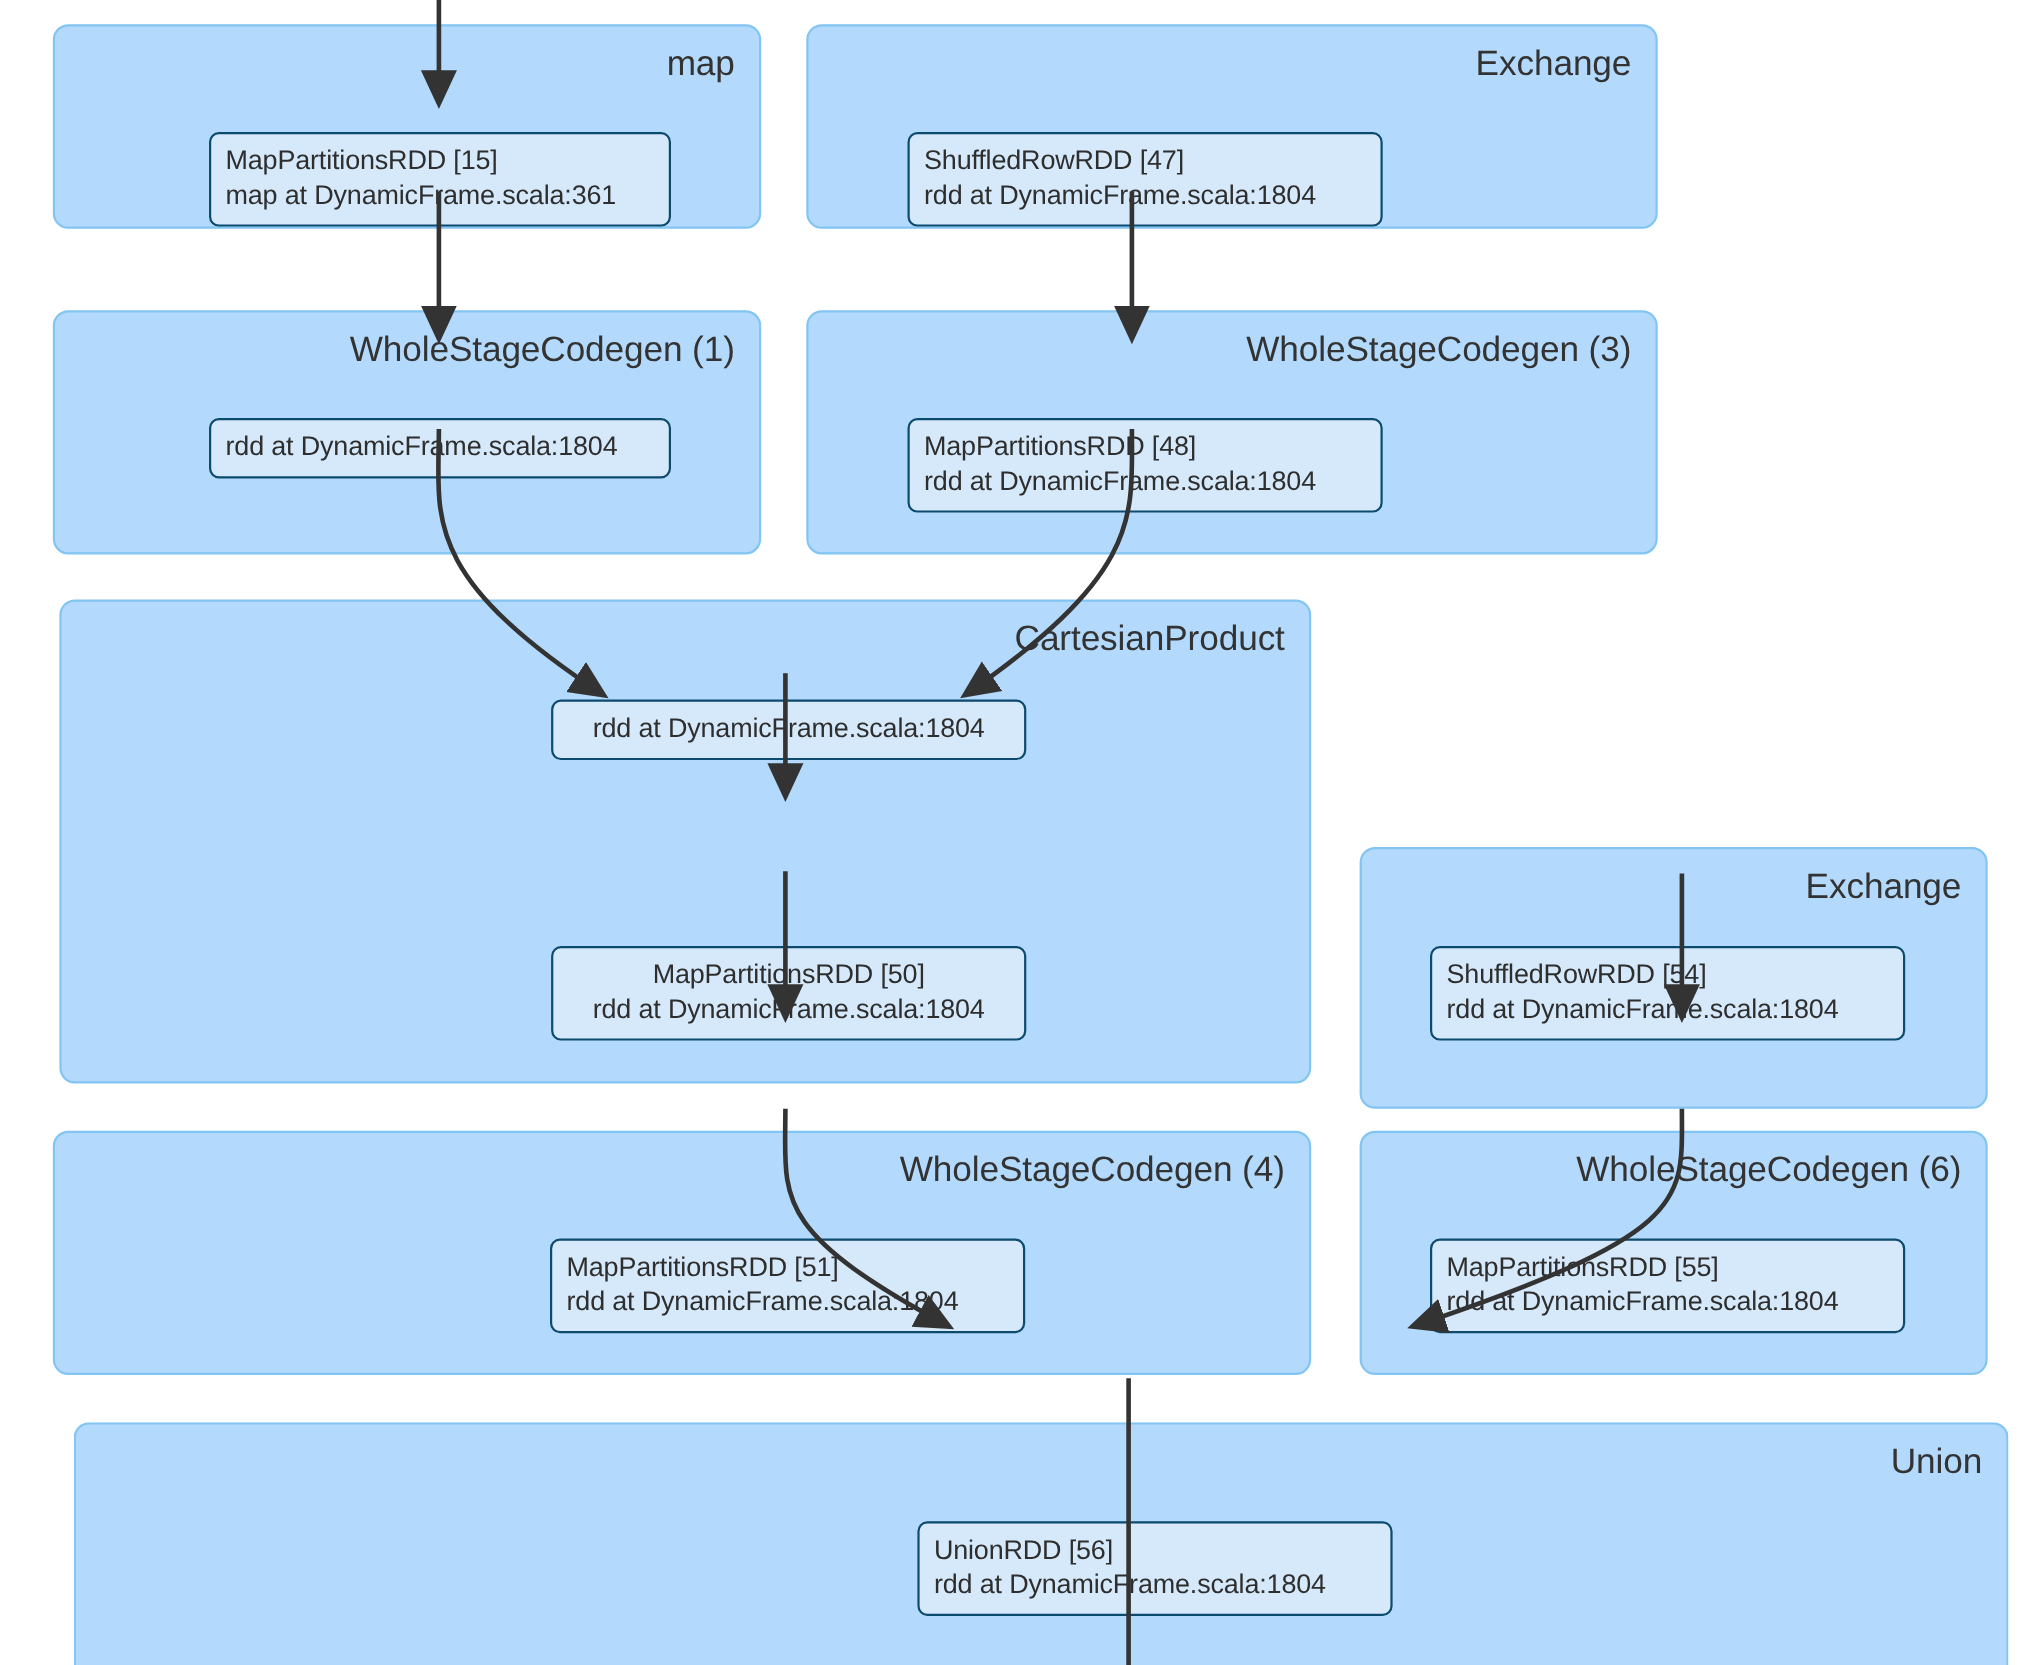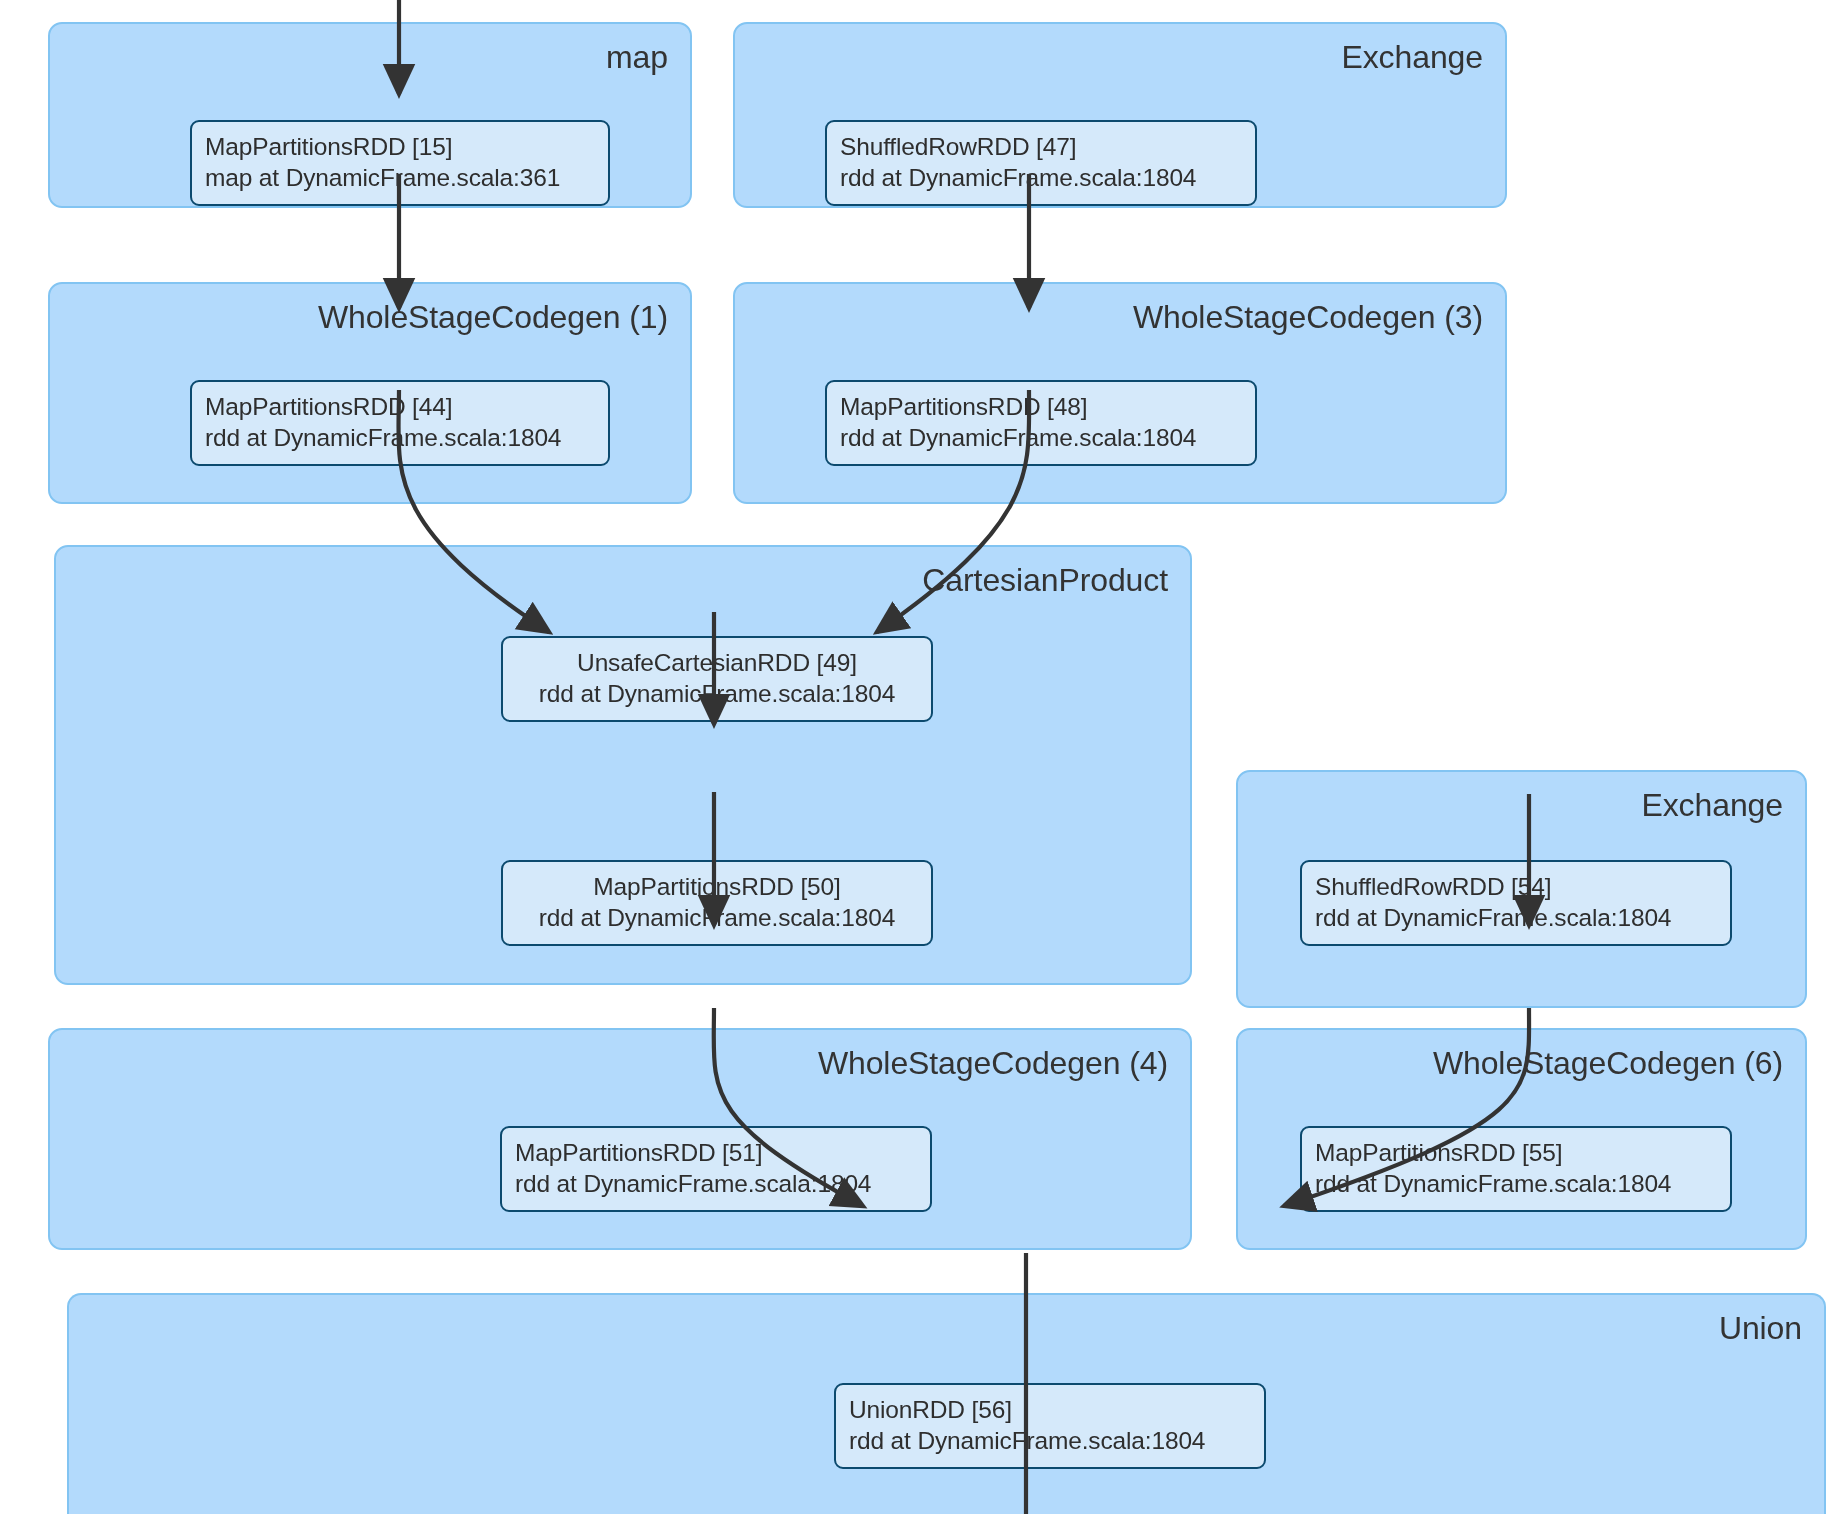--- a/index.html
+++ b/index.html
@@ -105,37 +105,35 @@
     <div class="stage-label">Exchange</div>
     <div class="rdd-node" style="left:90px; top:96px; width:432px;">
       <div class="rdd-line">ShuffledRowRDD [47]</div>
       <div class="rdd-line">rdd at DynamicFrame.scala:1804</div>
     </div>
   </div>
 
   <div class="stage-panel" style="left:48px; top:282px; width:644px; height:222px;">
     <div class="stage-label">WholeStageCodegen (1)</div>
     <div class="rdd-node" style="left:140px; top:96px; width:420px;">
-      <div class="rdd-line">MapPartitionsRDD [44]</div>
       <div class="rdd-line">rdd at DynamicFrame.scala:1804</div>
     </div>
   </div>
 
   <div class="stage-panel" style="left:733px; top:282px; width:774px; height:222px;">
     <div class="stage-label">WholeStageCodegen (3)</div>
     <div class="rdd-node" style="left:90px; top:96px; width:432px;">
       <div class="rdd-line">MapPartitionsRDD [48]</div>
       <div class="rdd-line">rdd at DynamicFrame.scala:1804</div>
     </div>
   </div>
 
   <div class="stage-panel" style="left:54px; top:545px; width:1138px; height:440px;text-align:center;">
     <div class="stage-label">CartesianProduct</div>
     <div class="rdd-node" style="left:445px; top:89px; width:432px;">
-      <div class="rdd-line">UnsafeCartesianRDD [49]</div>
       <div class="rdd-line">rdd at DynamicFrame.scala:1804</div>
     </div>
     <div class="rdd-node" style="left:445px; top:313px; width:432px;">
       <div class="rdd-line">MapPartitionsRDD [50]</div>
       <div class="rdd-line">rdd at DynamicFrame.scala:1804</div>
     </div>
   </div>
 
   <div class="stage-panel" style="left:1236px; top:770px; width:571px; height:238px;">
     <div class="stage-label">Exchange</div>

